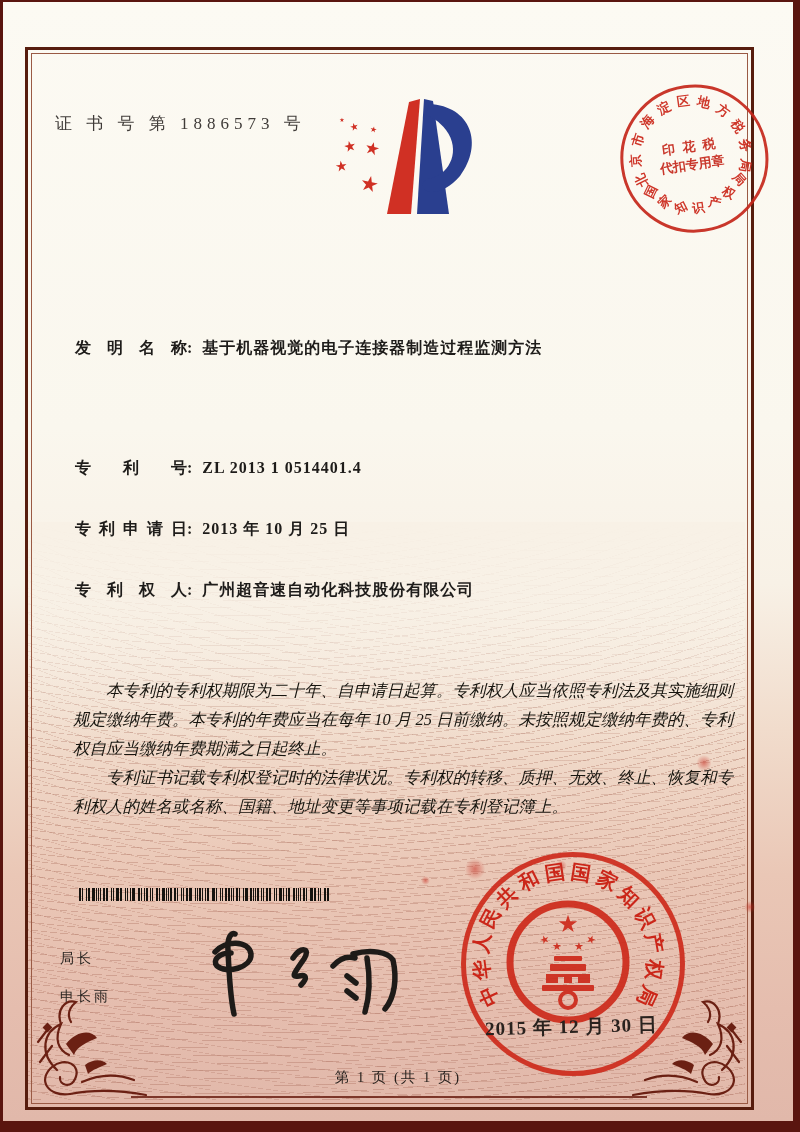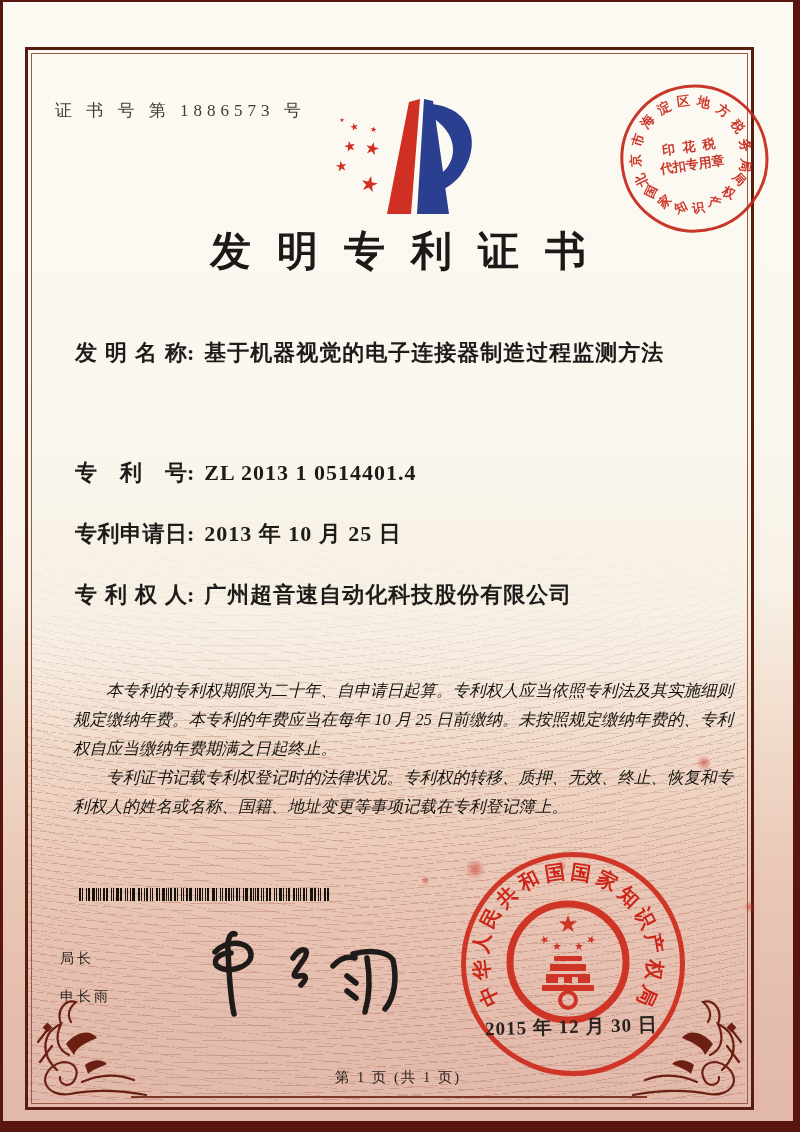--- a/index.html
+++ b/index.html
@@ -12,28 +12,28 @@
     background:
       repeating-radial-gradient(140% 120% at 30% -85%, rgba(150,80,62,.45) 0 1px, rgba(150,80,62,0) 1px 11px),
       repeating-radial-gradient(150% 125% at 75% -75%, rgba(150,80,62,.33) 0 1px, rgba(150,80,62,0) 1px 13px);}
   #waves-fade{position:absolute;left:24px;top:520px;width:718px;height:280px;
     background:linear-gradient(180deg,#f8f1e6 0%,rgba(248,241,230,.8) 30%,rgba(248,241,230,0) 80%);}
   
   #frame-outer{position:absolute;left:22px;top:45px;width:723px;height:1057px;
     border:3px solid #571d0e;}
   #frame-inner{position:absolute;left:3px;top:3px;right:3px;bottom:3px;border:1px solid #9a5a44;}
   
-  .cert-no{position:absolute;left:52px;top:97px;font-size:17px;letter-spacing:5px;color:#3f3b38;}
+  .cert-no{position:absolute;left:52px;top:110px;font-size:17px;letter-spacing:5px;color:#3f3b38;}
   
   #logo{position:absolute;left:318px;top:86px;width:164px;height:134px;}
   
   .title{position:absolute;left:0;right:0;top:222px;text-align:center;font-size:41px;font-weight:bold;
     letter-spacing:26px;text-indent:26px;color:#1c1a18;}
   
-  .field{position:absolute;left:72px;font-size:22px;color:#1e1c1a;white-space:nowrap;}
+  .field{position:absolute;left:72px;font-size:16px;color:#1e1c1a;white-space:nowrap;}
   .field .lab{display:inline-block;width:112px;text-align:justify;text-align-last:justify;font-weight:600;}
   .field .colon{font-weight:600;}
   .field .val{margin-left:10px;letter-spacing:1px;font-weight:600;}
   
   #body-text{position:absolute;left:70px;top:674px;width:660px;font-size:16.5px;line-height:29px;
     color:#17150f;font-style:italic;}
   #body-text p{margin:0;text-indent:2em;}
   
   #barcode{position:absolute;left:76px;top:886px;height:13px;display:flex;align-items:stretch;}
   #barcode span{display:block;height:100%;background:#16130f;}
@@ -114,21 +114,20 @@
           <span class="arc-char" style="left: 32.061px; top: 105.637px; font-size: 12.5px; transform: translate(-50%, -50%) rotate(-56deg);">国</span>
           <span class="arc-char" style="left: 43.8581px; top: 118.141px; font-size: 12.5px; transform: translate(-50%, -50%) rotate(-37.3333deg);">家</span>
           <span class="arc-char" style="left: 59.0367px; top: 126.212px; font-size: 12.5px; transform: translate(-50%, -50%) rotate(-18.6667deg);">知</span>
           <span class="arc-char" style="left: 76px; top: 129px; font-size: 12.5px; transform: translate(-50%, -50%) rotate(0deg);">识</span>
           <span class="arc-char" style="left: 92.9633px; top: 126.212px; font-size: 12.5px; transform: translate(-50%, -50%) rotate(18.6667deg);">产</span>
           <span class="arc-char" style="left: 108.142px; top: 118.141px; font-size: 12.5px; transform: translate(-50%, -50%) rotate(37.3333deg);">权</span>
           <span class="arc-char" style="left: 119.939px; top: 105.637px; font-size: 12.5px; transform: translate(-50%, -50%) rotate(56deg);">局</span>
         </div>
     </div>
 
-    <div class="title">发明专利证书</div>
 
     <div class="field" style="top:336px;">
       <span class="lab">发明名称</span><span class="colon">:</span><span class="val">基于机器视觉的电子连接器制造过程监测方法</span>
     </div>
     <div class="field" style="top:456px;">
       <span class="lab">专利号</span><span class="colon">:</span><span class="val">ZL 2013 1 0514401.4</span>
     </div>
     <div class="field" style="top:517px;">
       <span class="lab">专利申请日</span><span class="colon">:</span><span class="val">2013 年 10 月 25 日</span>
     </div>

